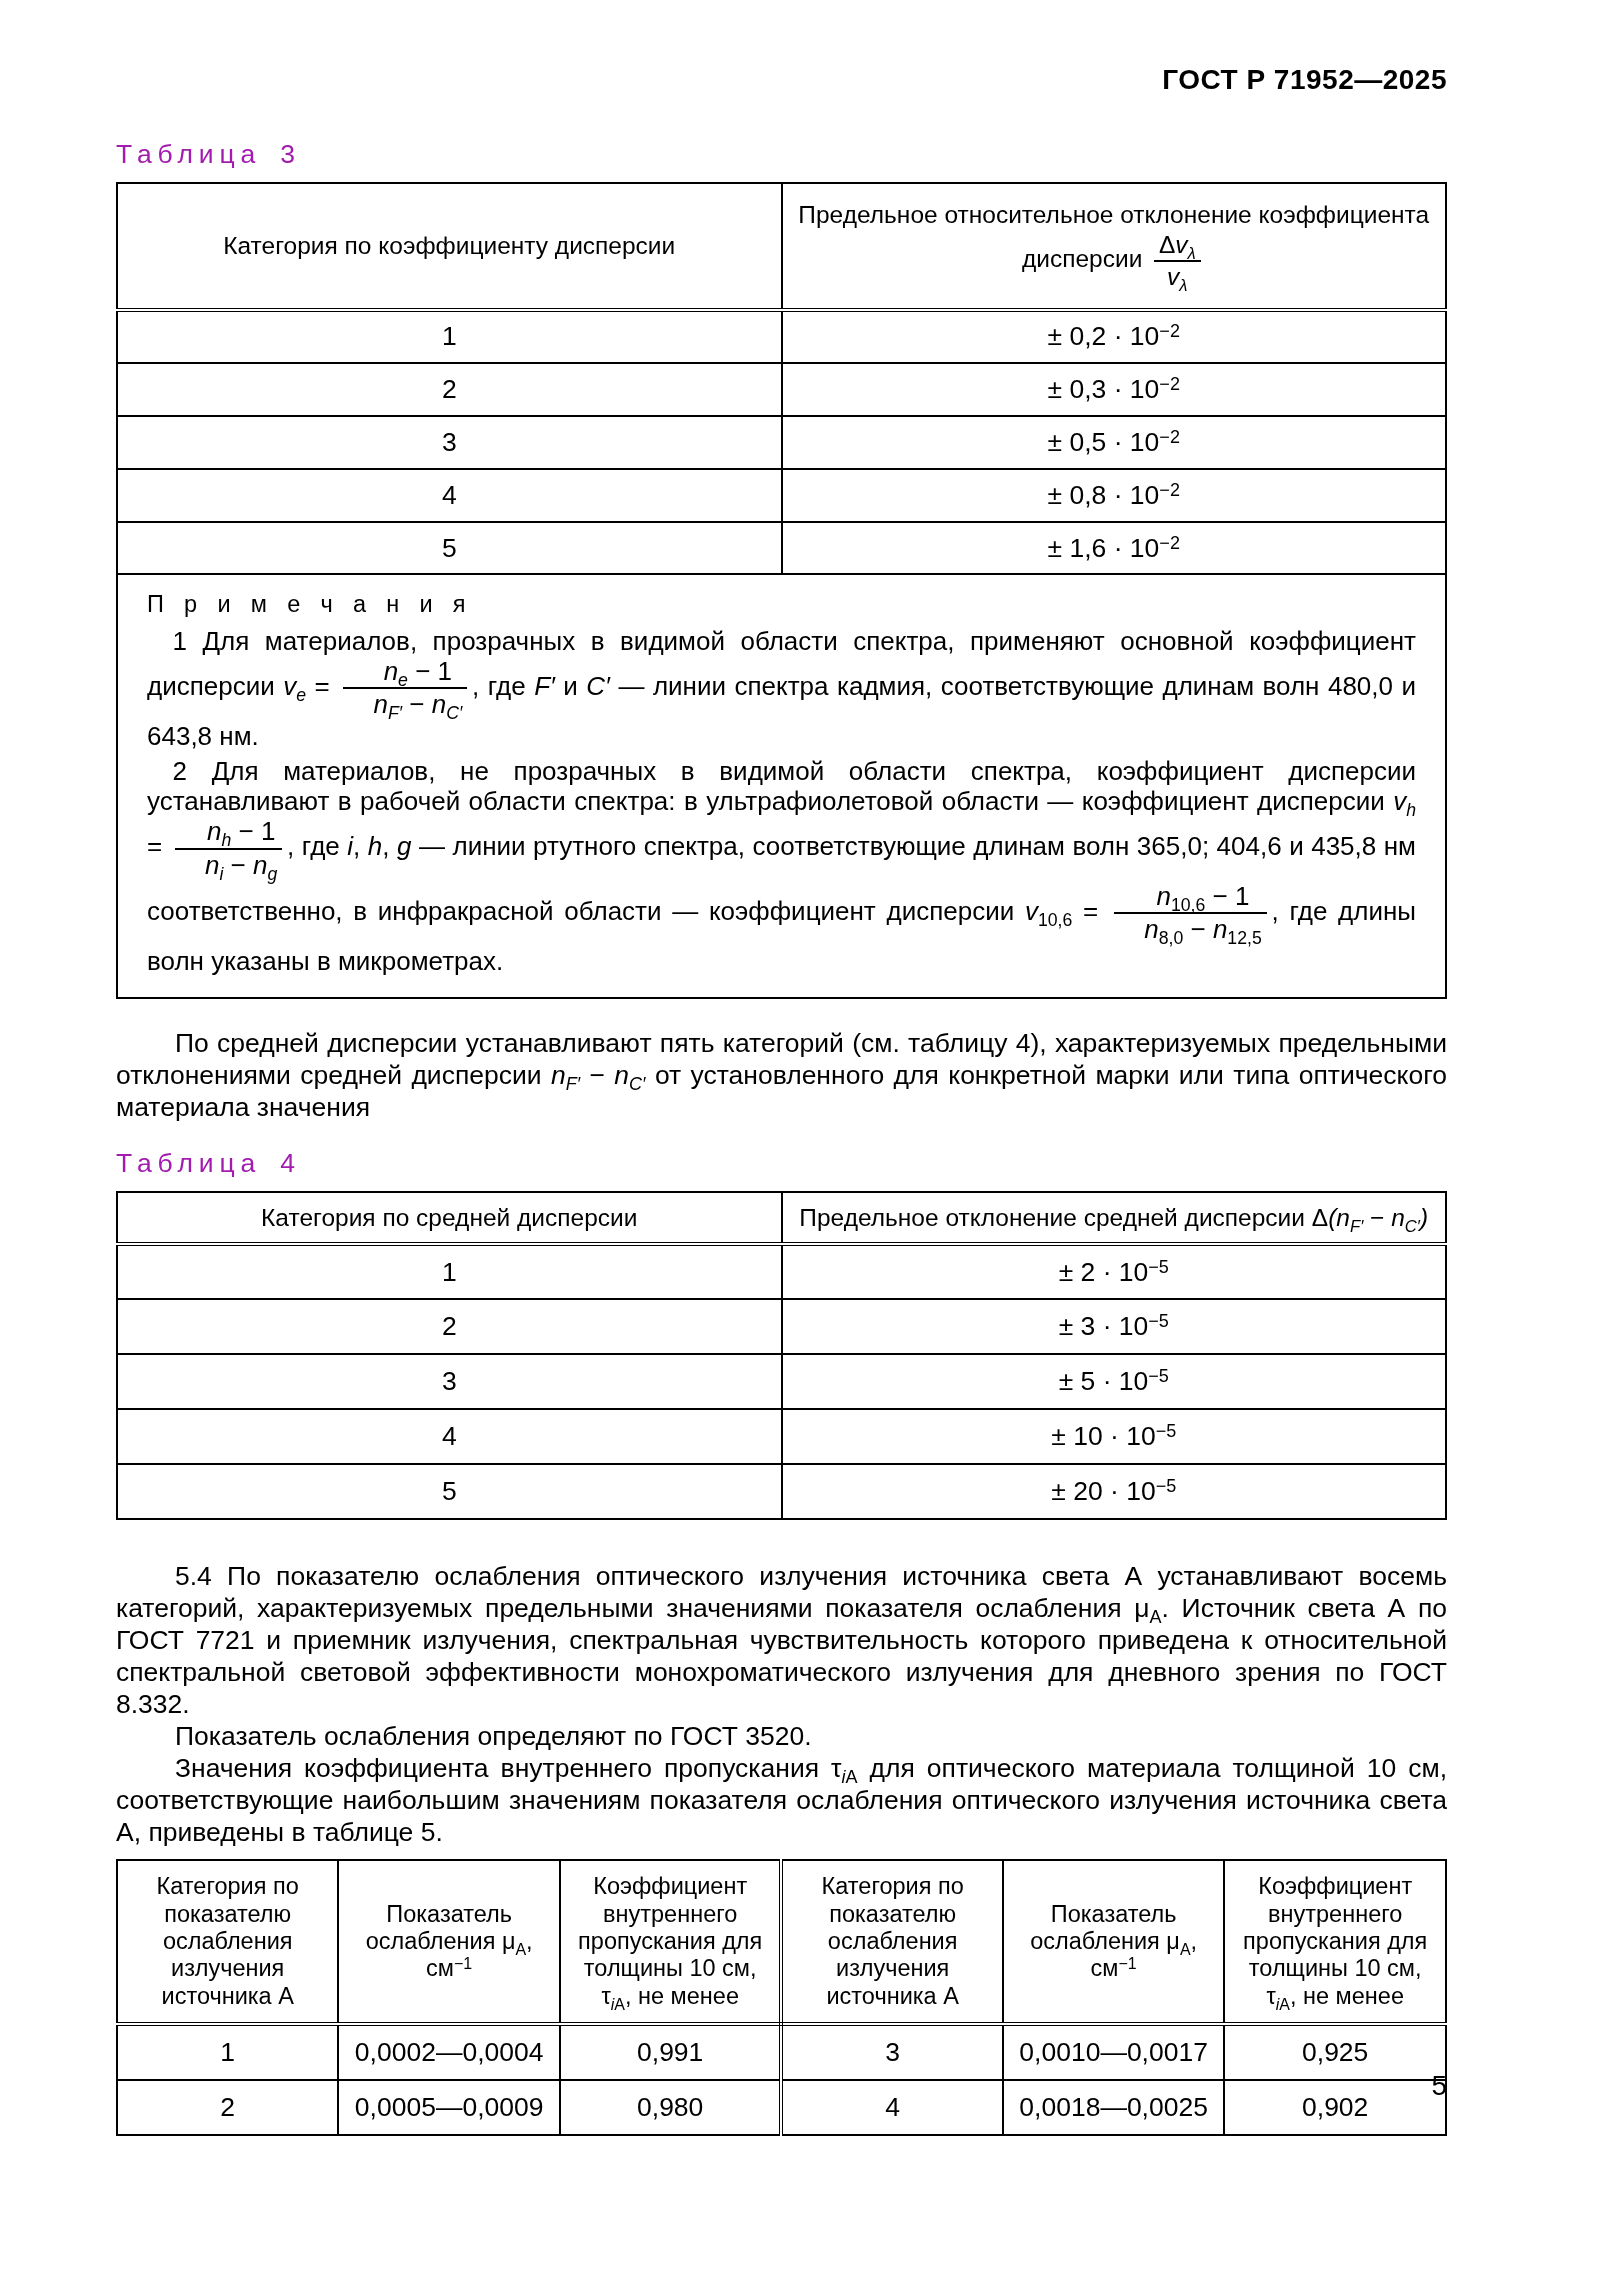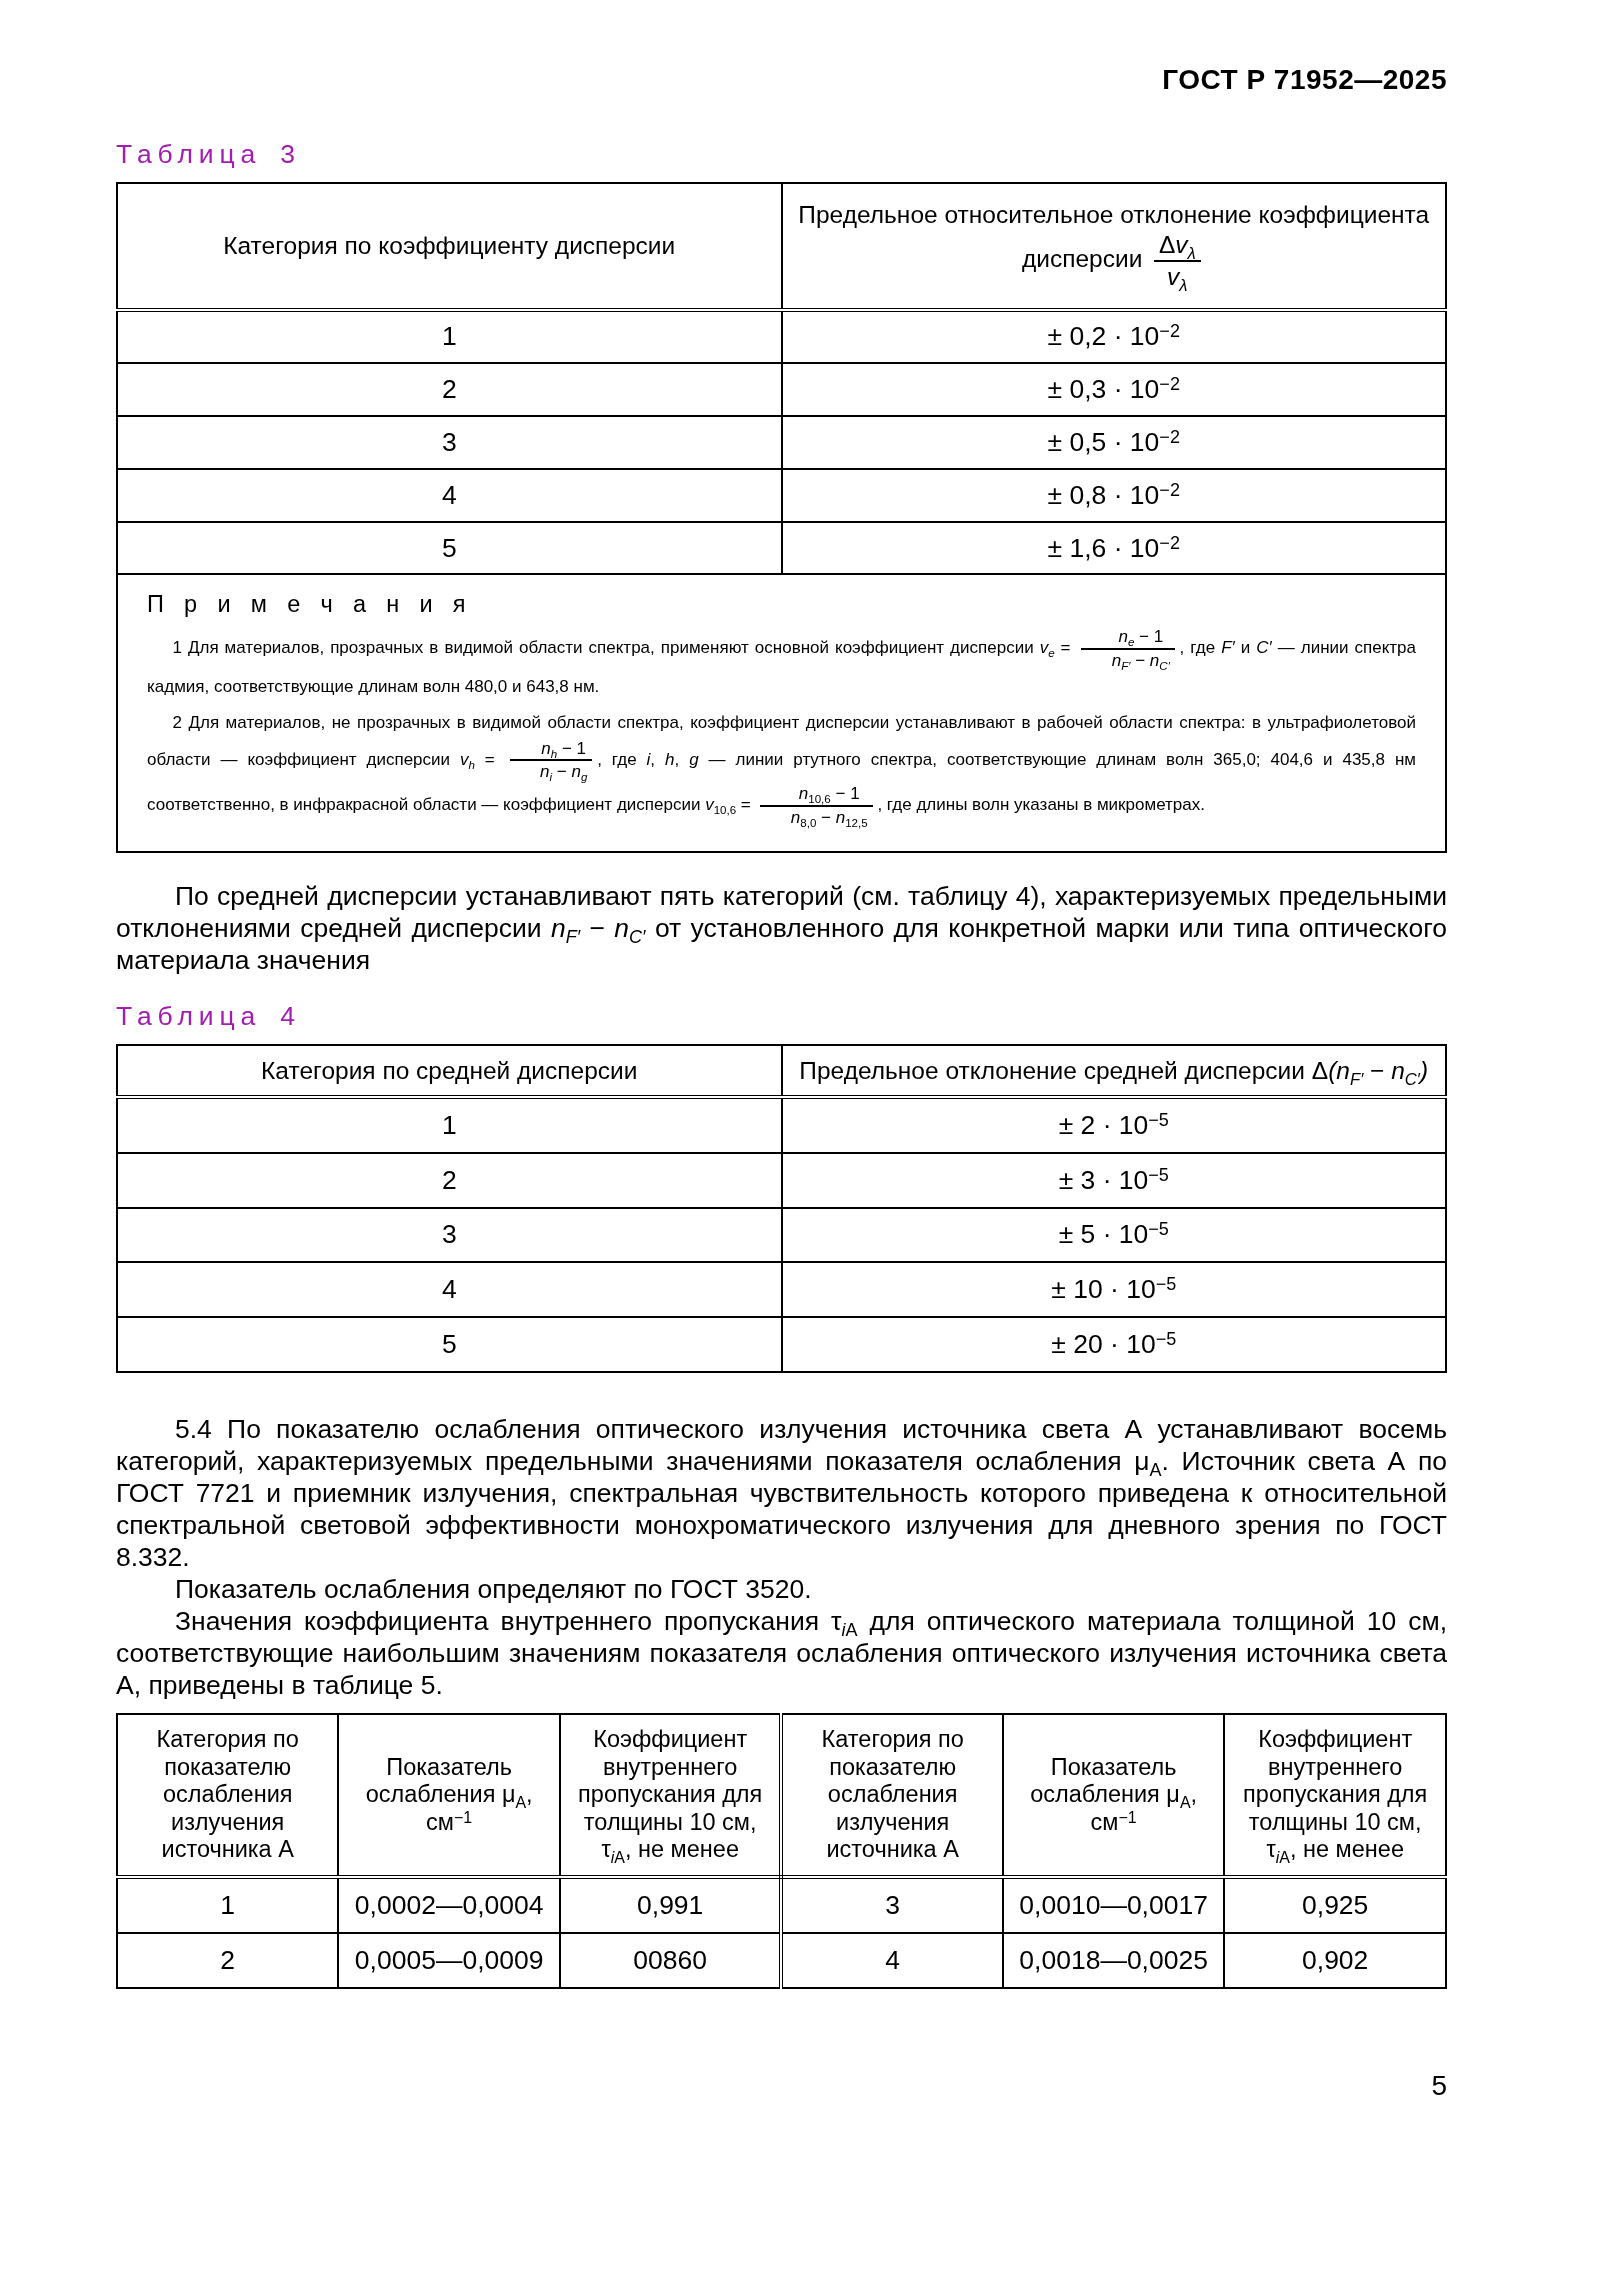--- a/index.html
+++ b/index.html
@@ -68,21 +68,21 @@
   .notes-title {
     letter-spacing:4.9px;
     word-spacing:3.9px;
     font-size:23.5px;
     margin:3.9px 0 7.8px 0;
   }
   .note {
     margin:5.9px 0;
     text-align:justify;
     text-indent:25.5px;
-    font-size:17px;
+    font-size:26px;
     line-height:30px;
   }
 
   
   .frac {
     display:inline-block;
     vertical-align:middle;
     text-align:center;
     line-height:1.05;
     margin:2px 4.9px;
@@ -240,21 +240,21 @@
           <td>1</td>
           <td>0,0002—0,0004</td>
           <td>0,991</td>
           <td>3</td>
           <td>0,0010—0,0017</td>
           <td>0,925</td>
         </tr>
         <tr>
           <td>2</td>
           <td>0,0005—0,0009</td>
-          <td>00860</td>
+          <td>0,980</td>
           <td>4</td>
           <td>0,0018—0,0025</td>
           <td>0,902</td>
         </tr>
       </tbody>
   </table>
 
 </div>
 
 <div class="page-num">5</div>

